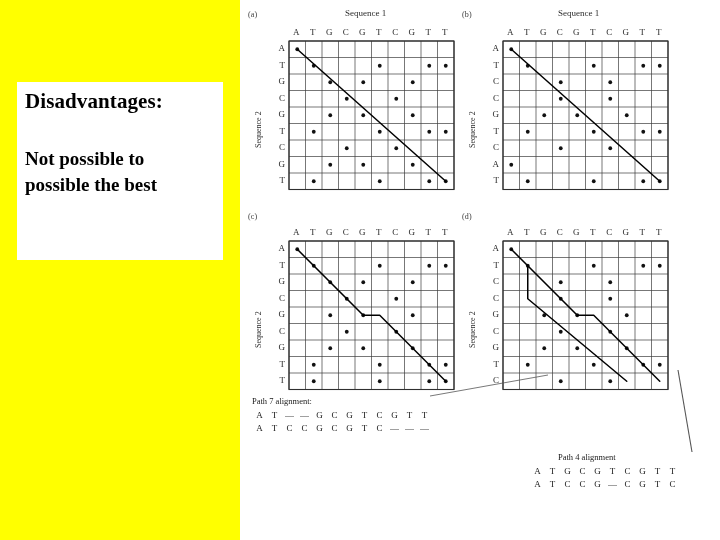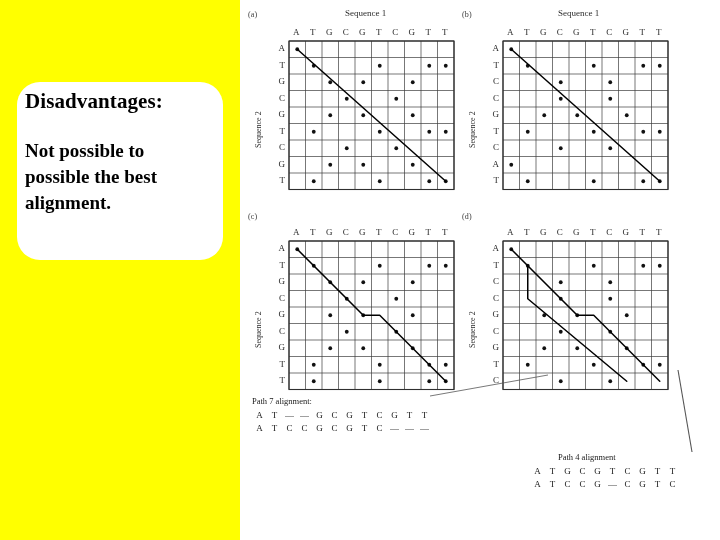--- a/index.html
+++ b/index.html
@@ -11,35 +11,34 @@
   #stage{position:absolute;left:0;top:0;width:720px;height:540px;}
 
   
   .yellow-panel{
     position:absolute;left:0;top:0;width:240px;height:540px;
     background:#ffff00;
   }
   .white-card{
     position:absolute;left:17px;top:82px;width:206px;height:178px;
     background:#ffffff;
-    border-radius:23px;
   }
   .card-inner{
     position:absolute;left:8px;top:6px;width:192px;
     color:#000;
   }
   .card-title{
     font-family:"Liberation Serif", serif;
     font-weight:bold;font-size:21px;line-height:26px;
     letter-spacing:.1px;
   }
   .card-body{
     font-family:"Liberation Serif", serif;
     font-weight:bold;font-size:19px;line-height:26px;
-    margin-top:24px;
+    margin-top:32px;
   }
 
   
   .figure{
     position:absolute;left:240px;top:0;width:480px;height:540px;
     background:#ffffff;
     font-family:"Liberation Serif", serif;
     color:#1a1a1a;
   }
   .panel{position:absolute;}
@@ -80,21 +79,20 @@
 
 <div id="stage">
 
   <div class="yellow-panel">
     <div class="white-card">
       <div class="card-inner">
         <div class="card-title">Disadvantages:</div>
         <div class="card-body">
           <div>Not possible to</div>
           <div>possible the best</div>
-          <div>alignment.</div>
         </div>
       </div>
     </div>
   </div>
 
   <div class="figure">
     <div id="panels-host">
         <div class="panel" style="left: 0px; top: 0px; width: 480px; height: 540px;">
           <div class="panel-tag" style="left: 8px; top: 10px;">(a)</div>
           <div class="seq1-title" style="left: 105px; top: 8px;">Sequence 1</div>

